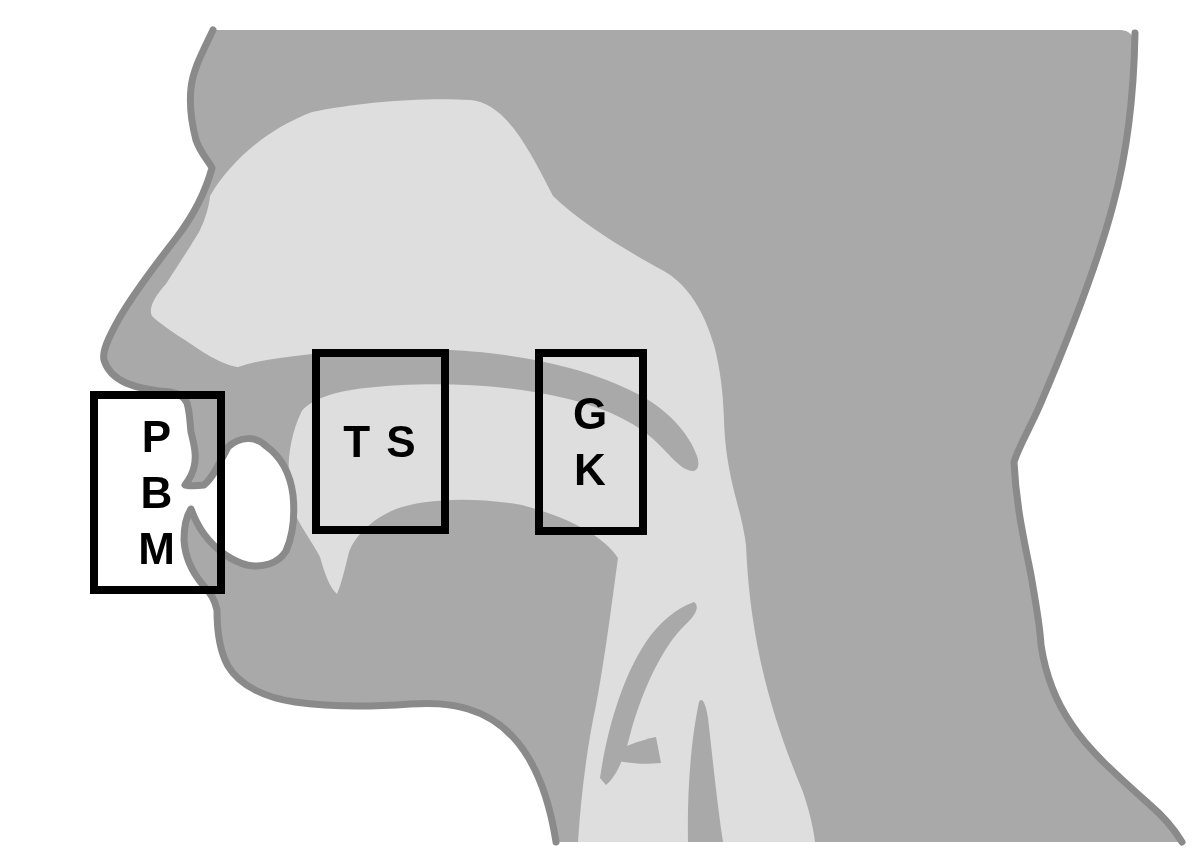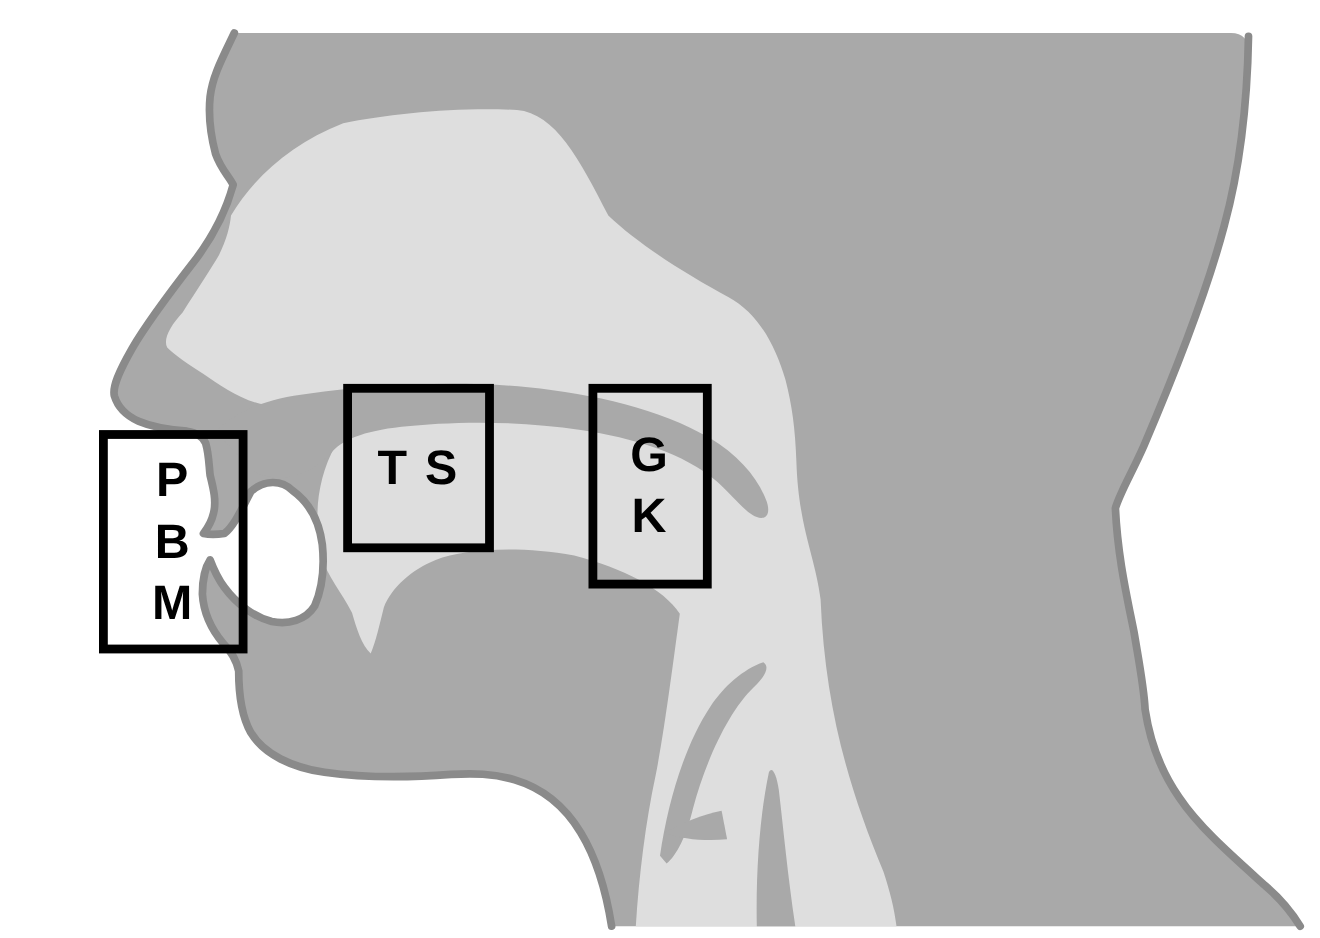--- a/index.html
+++ b/index.html
@@ -37,21 +37,21 @@
     font-family: "Liberation Sans", sans-serif;
     font-weight: 700;
     font-size: 44px;
     line-height: 56px;
     color: #000000;
     letter-spacing: 2px;
     white-space: pre;
     text-align: center;
   }
   #box-bilabial { left: 90px;  top: 391px; width: 135px; height: 203px; }
-  #box-alveolar { left: 312px; top: 349px; width: 137px; height: 153px; }
+  #box-alveolar { left: 312px; top: 349px; width: 137px; height: 185px; }
   #box-velar    { left: 535px; top: 349px; width: 112px; height: 186px; }
 </style>
 </head>
 <body>
 
 <div id="stage">
 
   <svg id="anatomy-svg" viewBox="0 0 1200 853" xmlns="http://www.w3.org/2000/svg">
 
     <path fill="#a9a9a9" stroke="none" d="M 213,30

